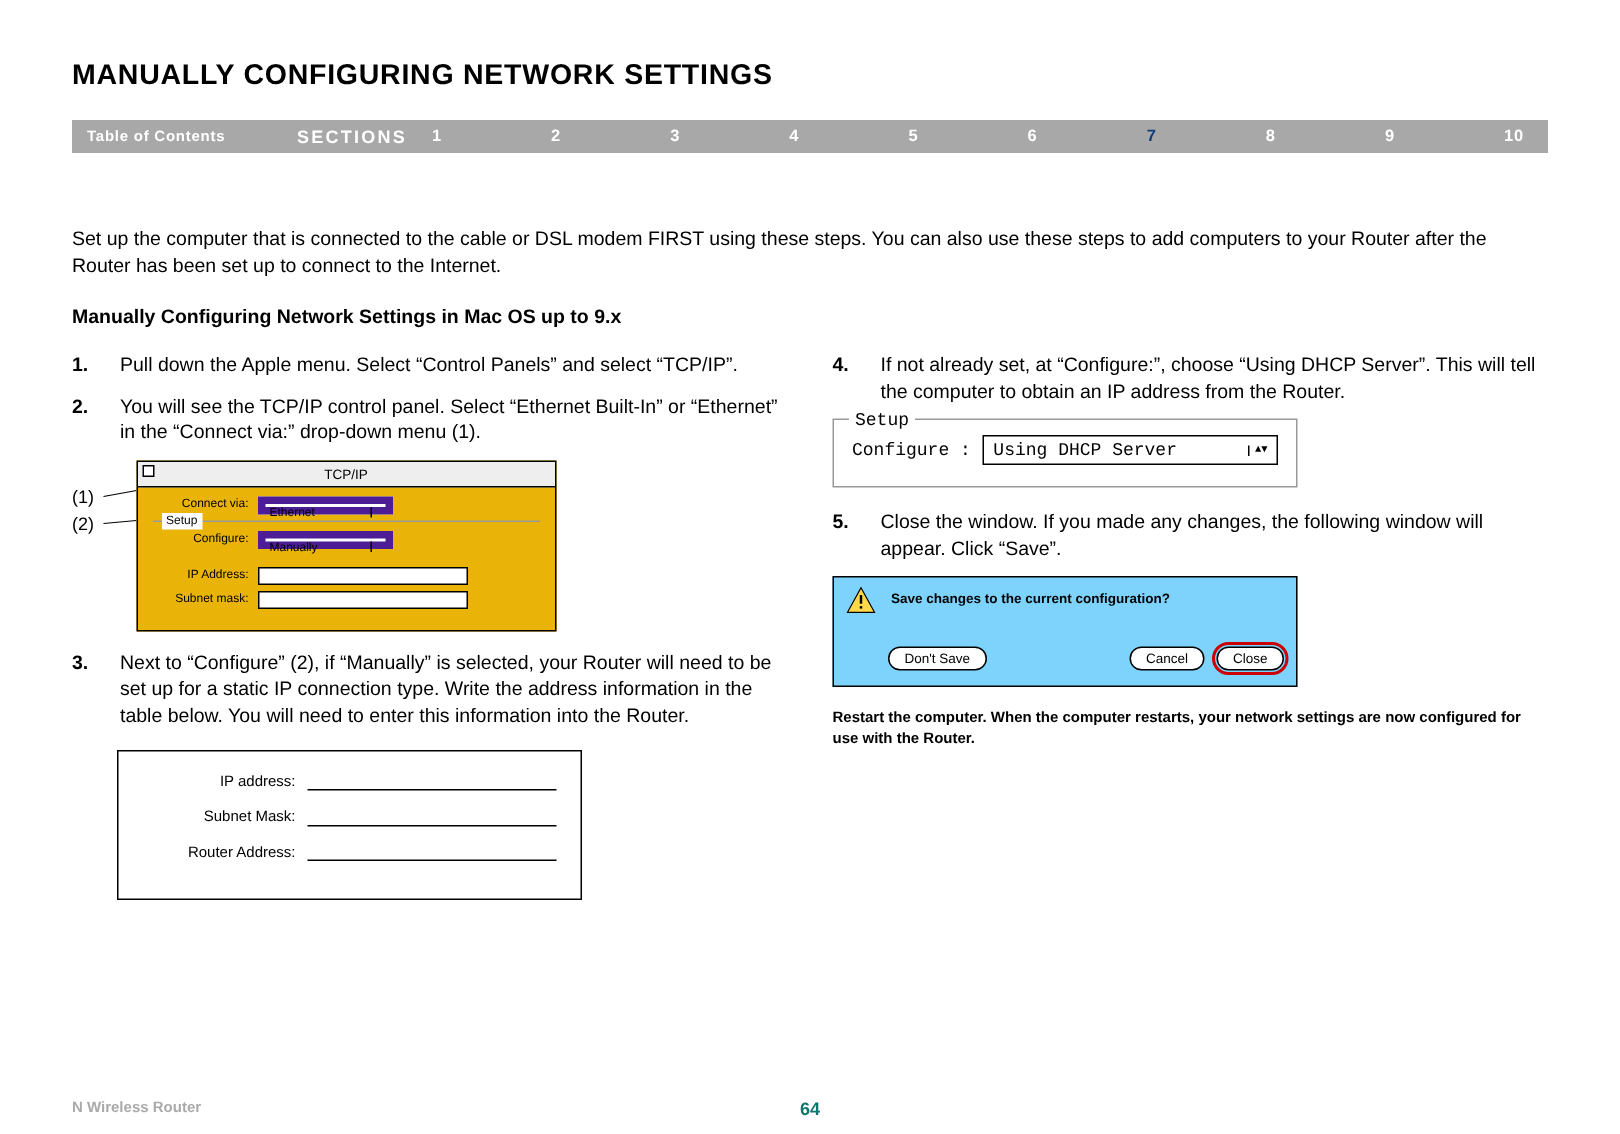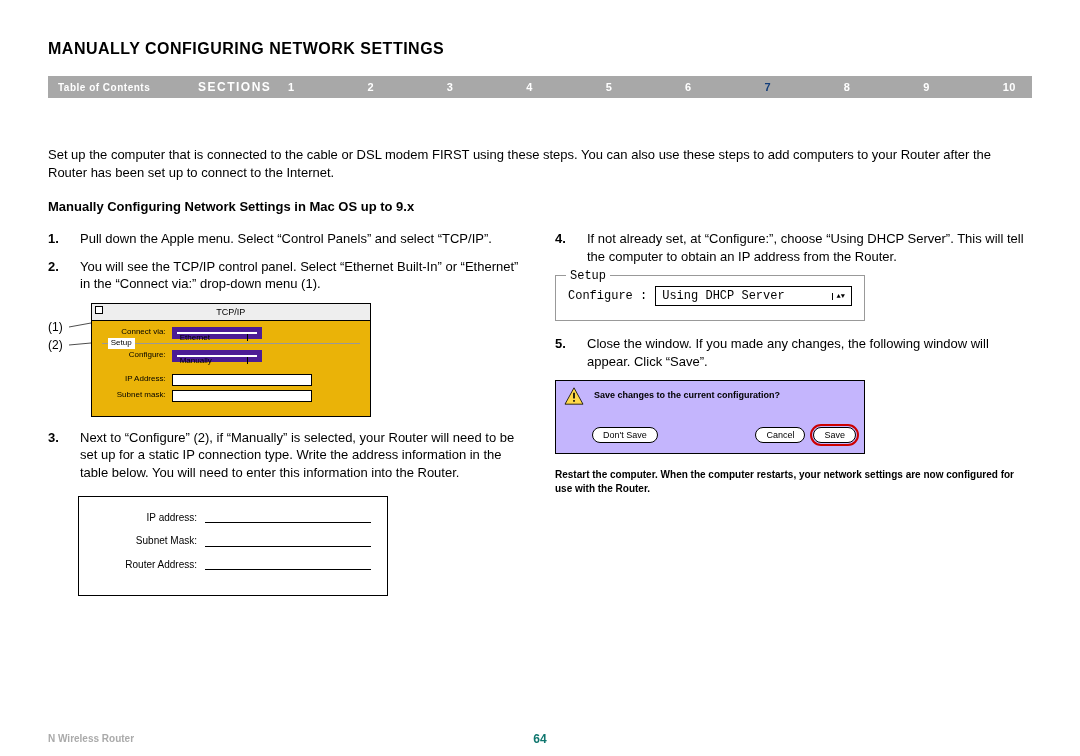--- a/index.html
+++ b/index.html
@@ -1,18 +1,18 @@
 <!DOCTYPE html>
 <html><head>
 <meta charset="utf-8">
 <style>
   * { box-sizing: border-box; margin: 0; padding: 0; }
   html, body { width: 1080px; height: 756px; background: #fff; font-family: Arial, Helvetica, sans-serif; color: #000; }
   .page { padding: 40px 48px 0 48px; position: relative; height: 756px; }
-  .title { font-size: 16px; font-weight: 900; letter-spacing: 0.5px; margin-bottom: 18px; }
+  .title { font-size: 19px; font-weight: 900; letter-spacing: 0.5px; margin-bottom: 18px; }
   .navbar {
     background: #a8a8a8;
     height: 22px;
     display: flex;
     align-items: center;
     font-size: 10px;
     font-weight: bold;
     letter-spacing: 0.5px;
     color: #fff;
     padding: 0 10px;
@@ -62,21 +62,21 @@
   .setup-legend { position:absolute; top:-8px; left:10px; background:#fff; padding:0 4px; font-size:12px; }
   .setup-row { display:flex; align-items:center; gap: 8px; }
   .setup-select {
     flex:1; border:1px solid #000; height: 20px; display:flex; align-items:center; justify-content:space-between;
     padding: 0 6px; background:#fff;
   }
   .setup-arrows { display:flex; flex-direction:column; font-size:7px; line-height:7px; border-left:1px solid #000; padding-left:4px; }
 
   .save-dialog {
     border: 1px solid #000; width: 310px; padding: 6px 8px 10px 8px; margin: 6px 0 14px 0;
-    font-size: 9px; background:#c4b5fd;
+    font-size: 9px; background:#7dd3fc;
   }
   .save-top { display:flex; align-items:flex-start; gap:10px; margin-bottom: 22px; }
   .warn-icon { width:20px; height:18px; }
   .save-msg { font-weight: bold; font-size: 9px; padding-top:2px; }
   .save-btns { display:flex; justify-content:flex-end; gap:8px; align-items:center; }
   .mac-btn {
     border:1px solid #000; border-radius: 10px; padding: 1px 10px; font-size:9px; background:#fff;
   }
   .mac-btn.dont { margin-right: auto; margin-left: 28px; }
   .mac-btn.save { outline: 2px solid #c00; outline-offset: 1px; border-radius: 10px; }
@@ -214,21 +214,21 @@
           <svg class="warn-icon" viewBox="0 0 24 22">
             <polygon points="12,1 23,21 1,21" fill="#ffd94a" stroke="#000" stroke-width="1"></polygon>
             <rect x="11" y="7" width="2" height="7" fill="#000"></rect>
             <rect x="11" y="16" width="2" height="2" fill="#000"></rect>
           </svg>
           <div class="save-msg">Save changes to the current configuration?</div>
         </div>
         <div class="save-btns">
           <div class="mac-btn dont">Don't Save</div>
           <div class="mac-btn">Cancel</div>
-          <div class="mac-btn save">Save</div>
+          <div class="mac-btn save">Close</div>
         </div>
       </div>
 
       <div class="restart">Restart the computer. When the computer restarts, your network settings are now configured for use with the Router.</div>
     </div>
   </div>
 
   <div class="footer">
     <span>N Wireless Router</span>
     <span class="pg">64</span>

